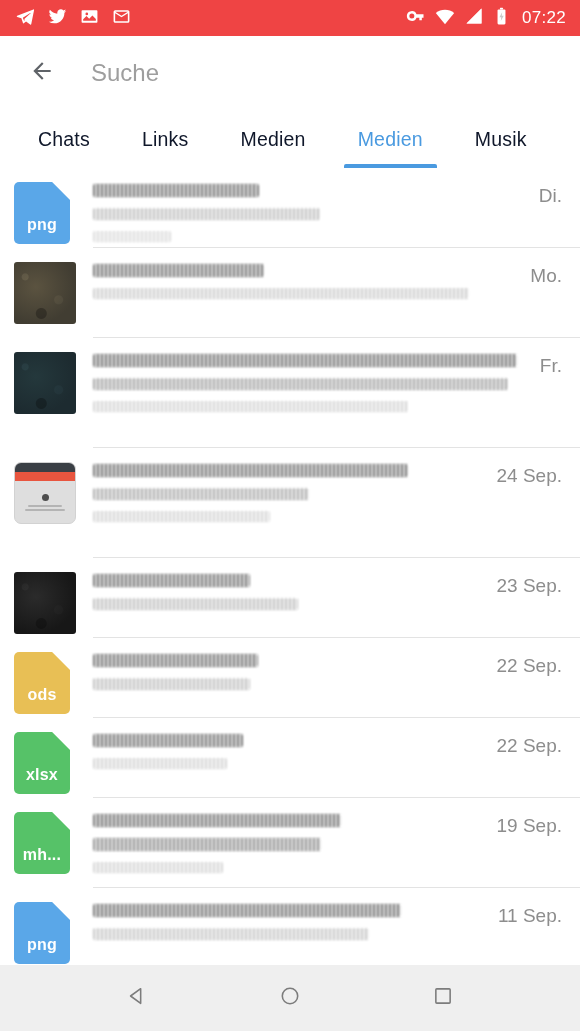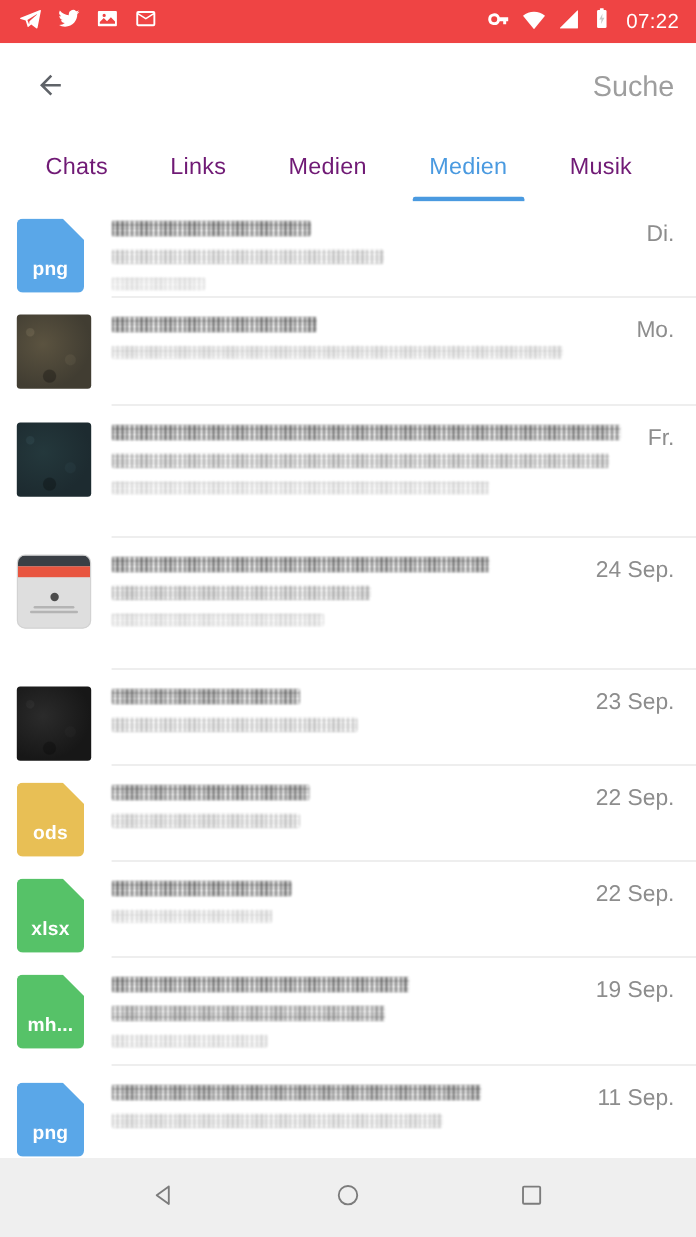--- a/index.html
+++ b/index.html
@@ -63,21 +63,20 @@
   }
   .search-input {
     border: 0;
     outline: 0;
     background: transparent;
     font-family: "Liberation Sans", sans-serif;
     font-size: 24px;
     color: #737373;
     margin-left: 25px;
     width: 100%;
-    text-align: right;
   }
   .search-input::placeholder { color: #9e9e9e; opacity: 1; }
 
   
   .tab-bar {
     height: 58px;
     flex: 0 0 58px;
     background: #ffffff;
     display: flex;
     align-items: stretch;
@@ -85,21 +84,21 @@
     overflow: hidden;
     position: relative;
   }
   .tab {
     position: relative;
     display: flex;
     align-items: center;
     justify-content: center;
     padding: 0 26px;
     font-size: 19.5px;
-    color: #701a75;
+    color: #0f172a;
     white-space: nowrap;
     cursor: pointer;
     letter-spacing: .2px;
   }
   .tab.active { color: #4a9ae0; }
   .tab.active::after {
     content: "";
     position: absolute;
     left: 12px; right: 12px; bottom: 0;
     height: 4px;

